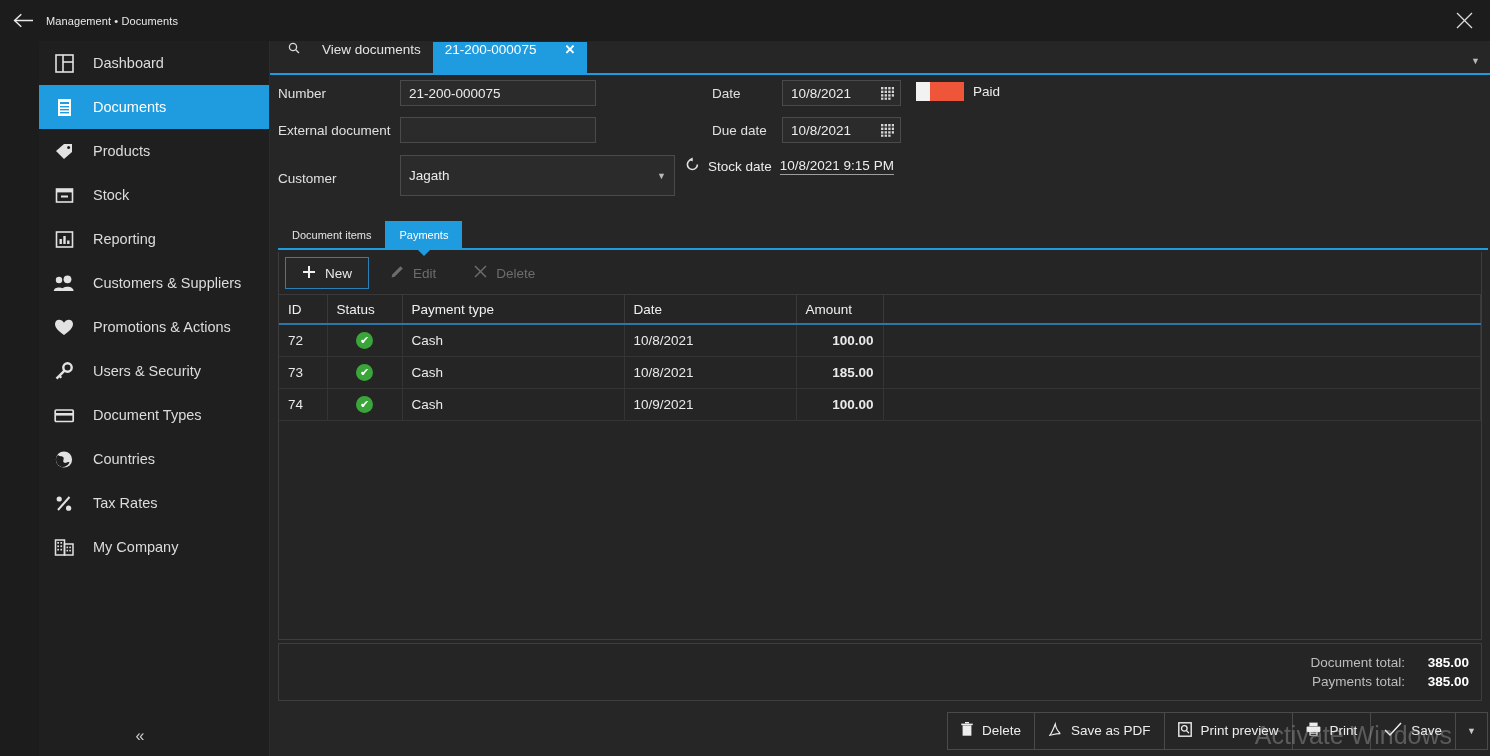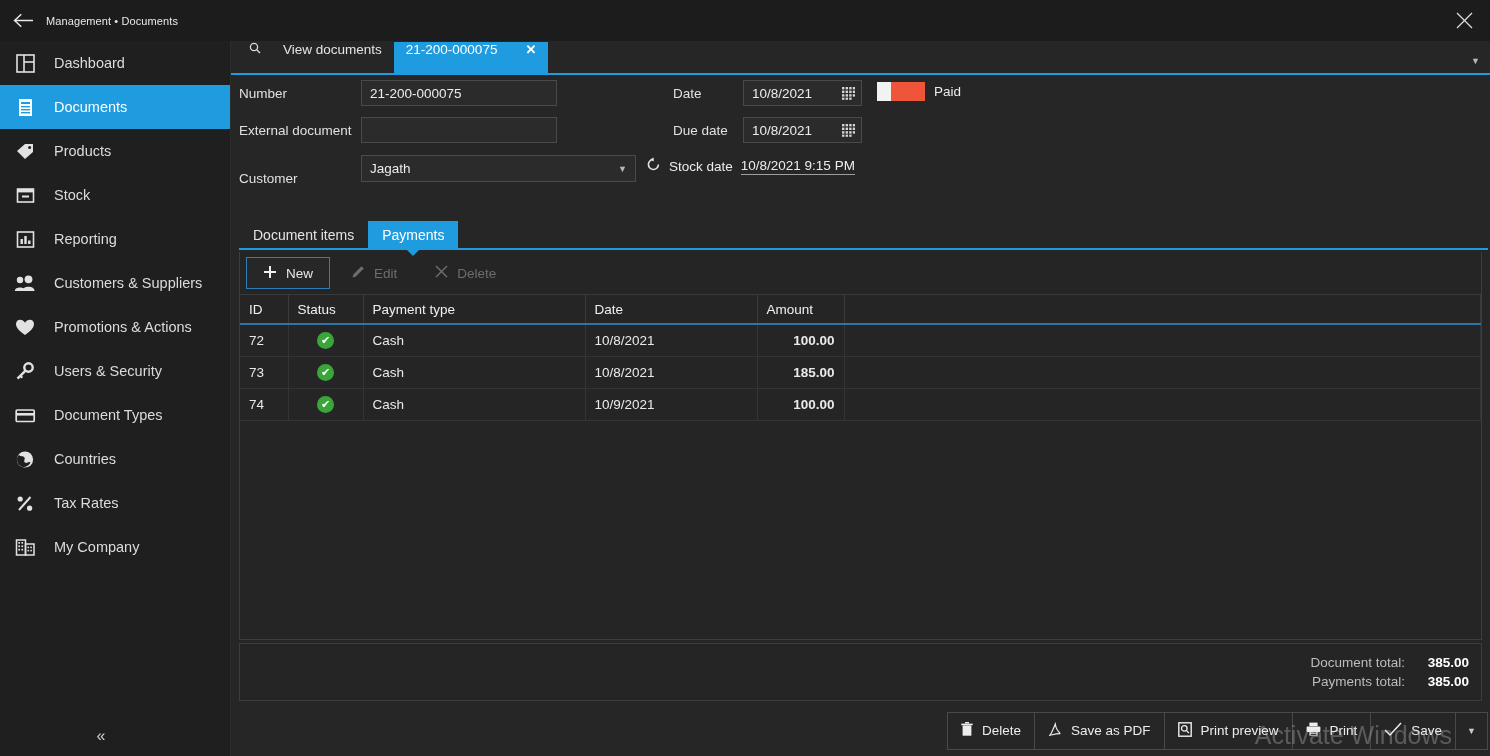--- a/index.html
+++ b/index.html
@@ -33,20 +33,21 @@
 
   
   .body-row { flex: 1; display: flex; min-height: 0; }
 
   
   .sidebar {
     width: 231px; min-width: 231px;
     background: #1f1f1f;
     display: flex; flex-direction: column;
     border-right: 1px solid #2c2c2c;
+    margin-left: 39px;
   }
   .nav-list { flex: 1; padding-top: 0; }
   .nav-item {
     height: 44px; display: flex; align-items: center;
     padding-left: 12px; gap: 16px;
     color: #dcdcdc; font-size: 14.5px;
   }
   .nav-item.active { background: #1f9bdf; color: #ffffff; }
   .nav-ico {
     width: 26px; height: 26px; min-width: 26px;
@@ -124,21 +125,21 @@
   .stock-val { border-bottom: 1px solid #9e9e9e; padding-bottom: 1px; }
 
   
   .inner-tabs {
     display: flex; align-items: flex-end; height: 27px;
     border-bottom: 2px solid #1f9bdf; margin: 0 2px 0 8px;
     position: relative;
   }
   .itab {
     height: 27px; display: flex; align-items: center; padding: 0 14px;
-    font-size: 14px; color: #e4e4e4;
+    font-size: 11px; color: #e4e4e4;
   }
   .itab.active { background: #1f9bdf; color: #fff; position: relative; }
   .itab.active::after {
     content: ""; position: absolute; left: 50%; bottom: -8px;
     transform: translateX(-50%);
     border-left: 7px solid transparent; border-right: 7px solid transparent;
     border-top: 7px solid #1f9bdf;
   }
 
   
@@ -408,21 +409,21 @@
 
       <div class="form-area">
 
         <div class="fld-label" style="left:8px; top:11px;">Number</div>
         <div class="txtbox" style="left:130px; top:5px; width:196px; height:26px;">21-200-000075</div>
 
         <div class="fld-label" style="left:8px; top:48px;">External document</div>
         <div class="txtbox empty" style="left:130px; top:42px; width:196px; height:26px;"></div>
 
         <div class="fld-label" style="left:8px; top:96px;">Customer</div>
-        <div class="combo" style="left:130px; top:80px; width:275px; height:27px;">
+        <div class="combo" style="left:130px; top:80px; width:275px; height:41px;">
           <span>Jagath</span>
           <span class="caret">▼</span>
         </div>
 
         <div class="fld-label" style="left:442px; top:11px;">Date</div>
         <div class="datebox" style="left:512px; top:5px; width:119px; height:26px;">
           <span>10/8/2021</span>
           <span class="cal-ico">
             <svg width="13" height="13" viewBox="0 0 13 13">
                 <g fill="#d5d5d5">

